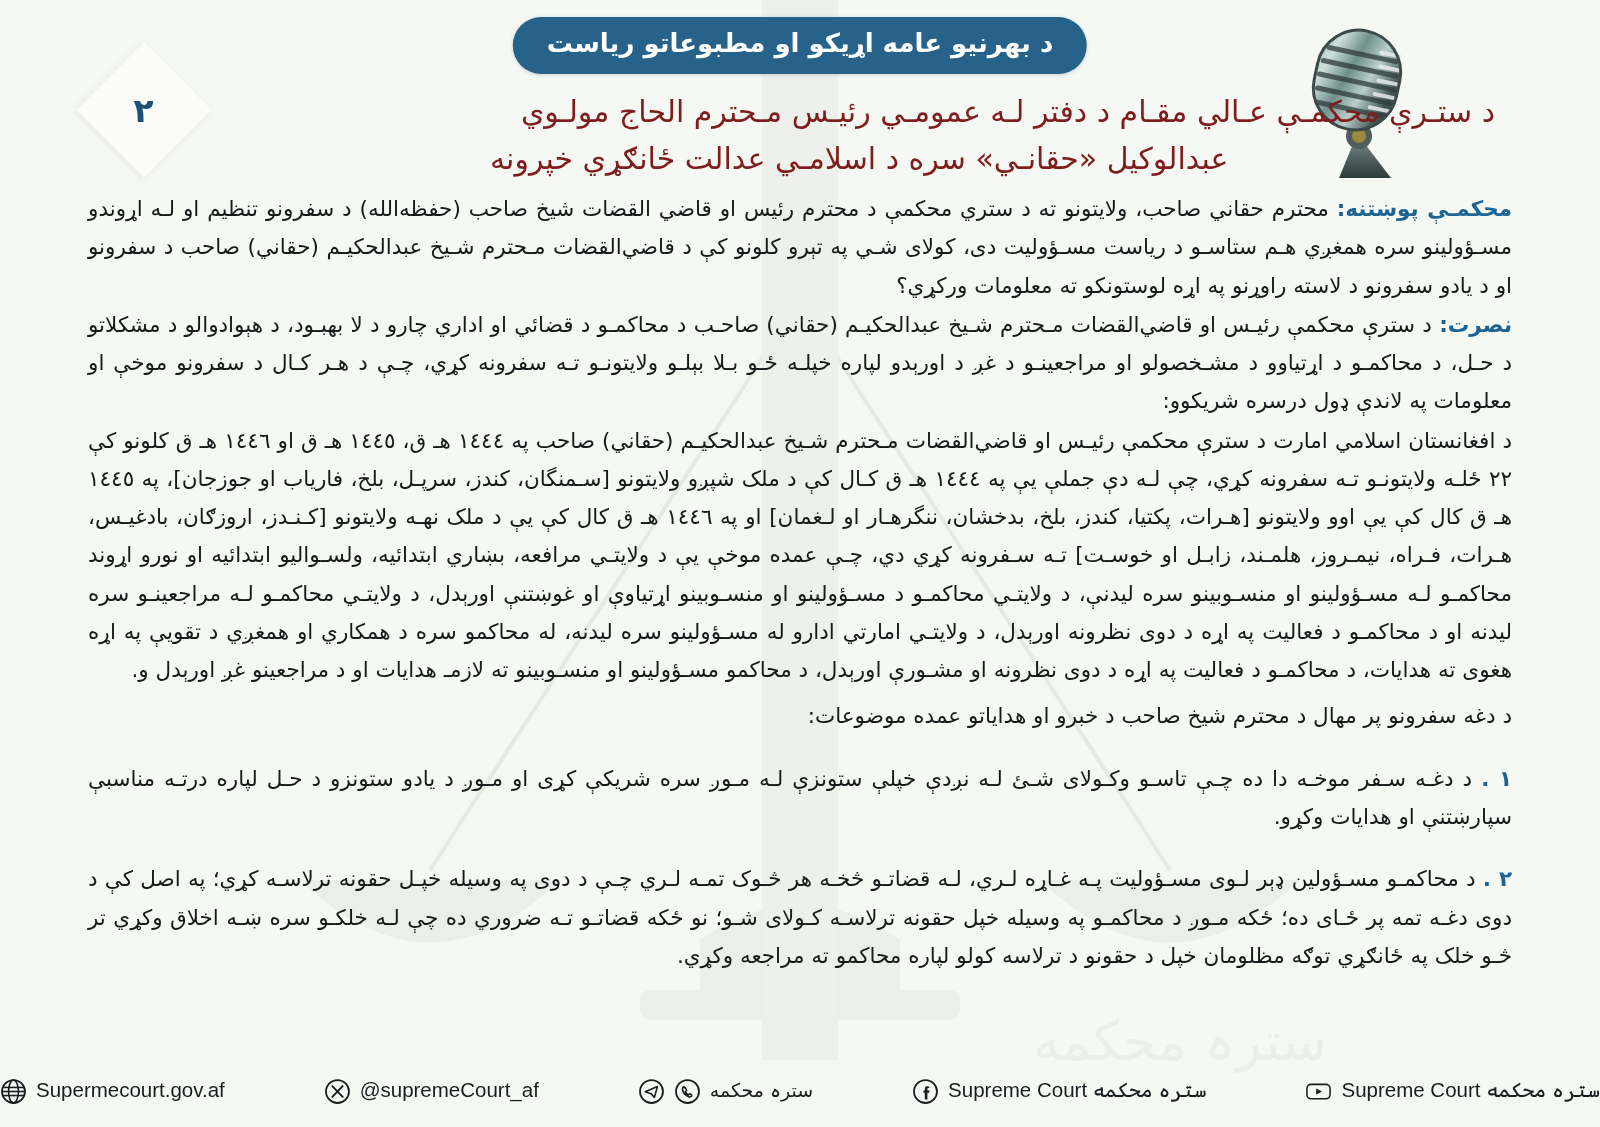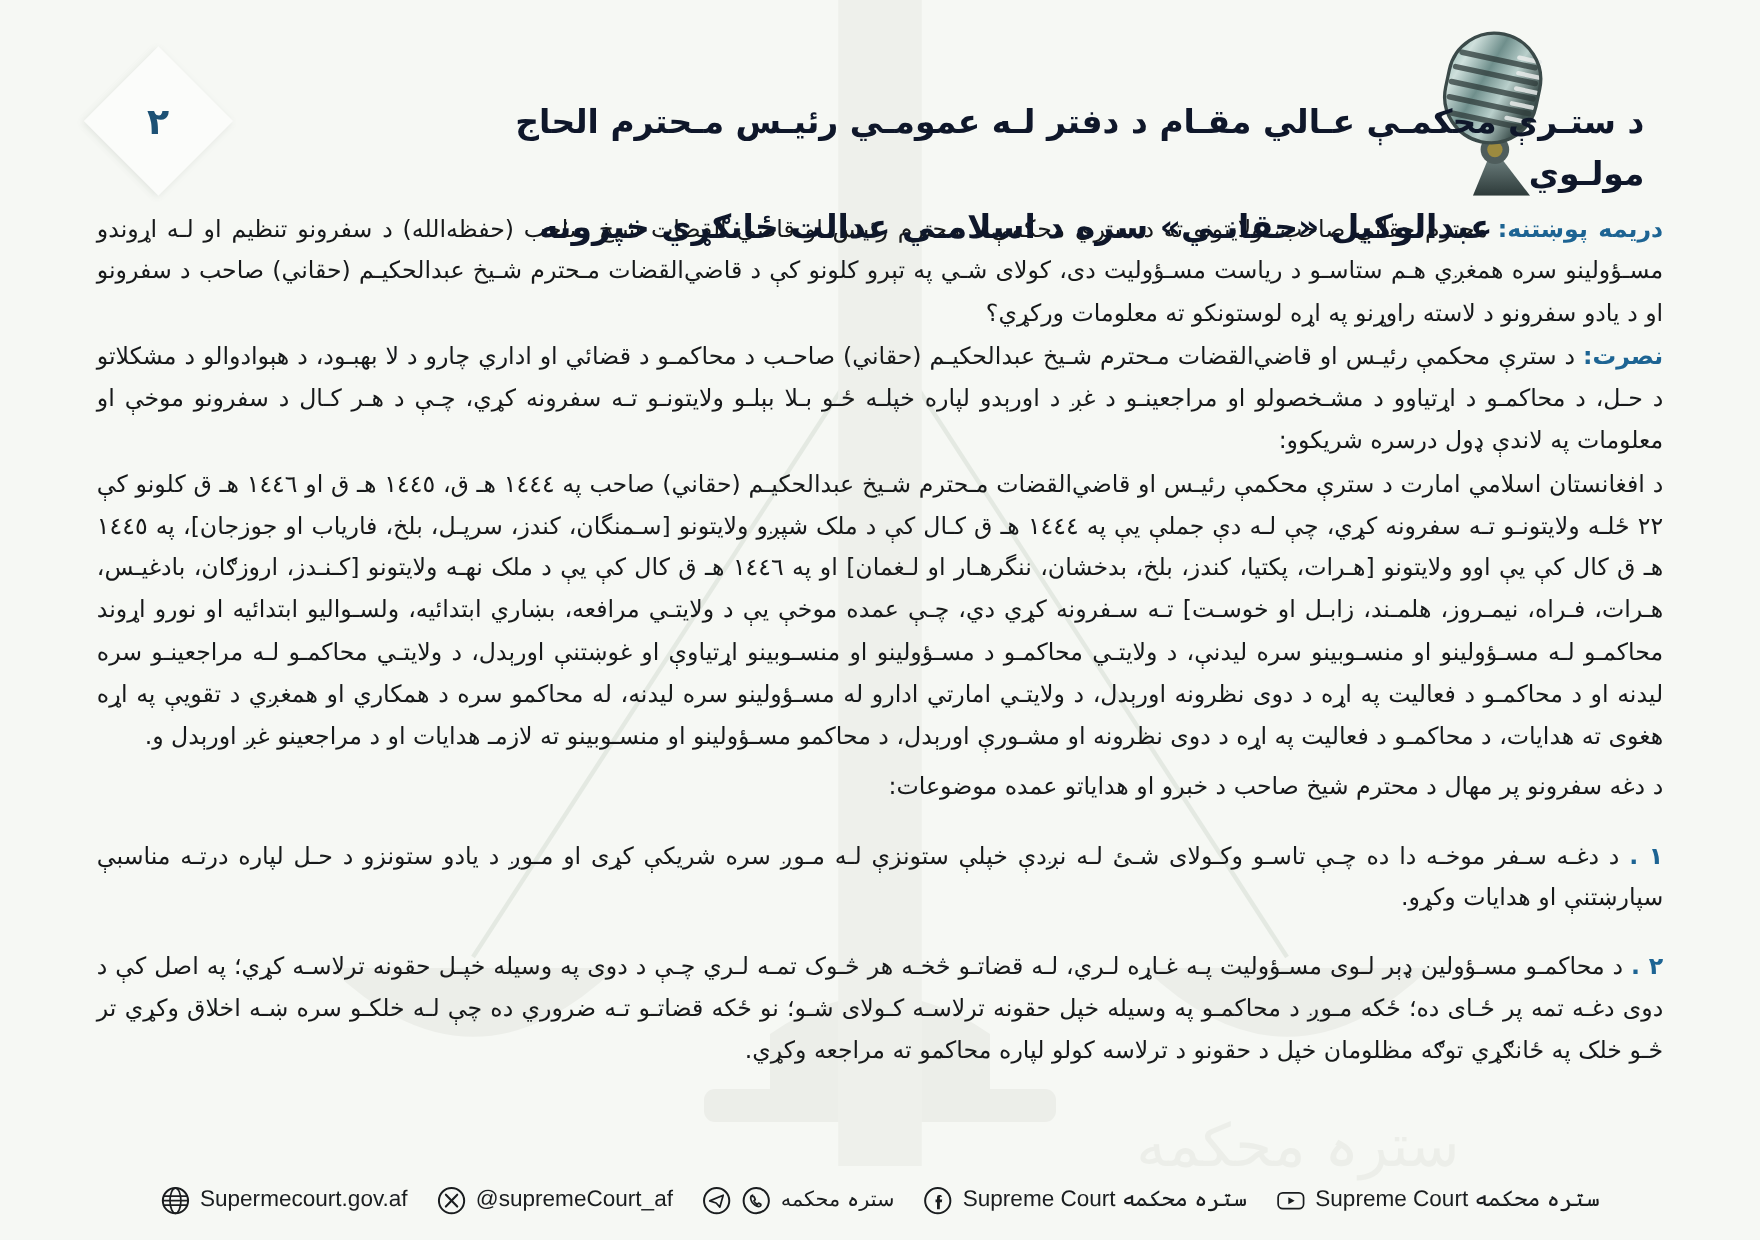--- a/index.html
+++ b/index.html
@@ -76,23 +76,23 @@
     z-index:3;
   }
 
   
   #title {
     position:absolute;
     right:105px; top:88px;
     width:1100px;
     text-align:right;
     z-index:3;
-    color:#0f172a;
+    color:#7f1d1d;
     font-size:30px;
-    font-weight:bold;
+    font-weight:normal;
     line-height:1.58;
     direction:rtl;
     font-family:"DejaVu Sans",sans-serif;
   }
   #title .ln { display:block; }
   #title .ln2 { text-align:left; padding-left:95px; }
 
   
   #body {
     position:absolute;
@@ -116,21 +116,21 @@
   .ar  { font-family:"DejaVu Sans",sans-serif; }
 
   
   #footer {
     position:absolute;
     left:0; bottom:22px;
     width:1600px;
     display:flex;
     flex-direction:row;
     align-items:center;
-    justify-content:center;
+    justify-content:space-between;
     gap:26px;
     z-index:5;
     direction:ltr;
   }
   .fitem {
     display:flex; flex-direction:row; align-items:center; gap:9px;
     color:#1a1d1f;
     font-size:20.5px;
     white-space:nowrap;
     font-family:"Liberation Sans",sans-serif;
@@ -160,20 +160,23 @@
     <g fill="#eef0eb">
       <rect x="762" y="0" width="76" height="1060"></rect>
     </g>
     <text x="1180" y="1060" font-size="54" fill="#eceee9" font-family="DejaVu Sans, sans-serif" text-anchor="middle">سترہ محکمه</text>
   </svg>
 
   <div id="page-number">
     <span>٢</span>
   </div>
 
+  <div id="org-badge">
+    <span>د بهرنيو عامه اړيکو او مطبوعاتو رياست</span>
+  </div>
 
   <svg id="microphone" viewBox="0 0 120 160" aria-hidden="true">
     <defs>
       <linearGradient id="mgrad" x1="0" y1="0" x2="1" y2="0.4">
         <stop offset="0%" stop-color="#8fb6ae"></stop>
         <stop offset="22%" stop-color="#cfe0dc"></stop>
         <stop offset="48%" stop-color="#6f8f8c"></stop>
         <stop offset="72%" stop-color="#b9cfcb"></stop>
         <stop offset="100%" stop-color="#415452"></stop>
       </linearGradient>
@@ -208,21 +211,21 @@
     </g>
   </svg>
 
   <div id="title">
     <span class="ln ln1">د ستـرې محكمـې عـالي مقـام د دفتر لـه عمومـي رئيـس مـحترم الحاج مولـوي</span>
     <span class="ln ln2">عبدالوكيل «حقانـي» سره د اسلامـي عدالت ځانګړي خپرونه</span>
   </div>
 
   <div id="body">
 
-    <p class="q"><span class="lbl">دريمه پوښتنه:</span><span> محترم حقاني صاحب، ولایتونو ته د ستري محكمې د محترم رئيس او قاضي القضات شیخ صاحب (حفظه‌الله) د سفرونو تنظيم او لـه اړوندو مسـؤولينو سره همغږي هـم ستاسـو د رياست مسـؤوليت دی، كولای شـي په تېرو كلونو كې د قاضي‌القضات مـحترم شـیخ عبدالحكيـم (حقاني) صاحب د سفرونو او د يادو سفرونو د لاسته راوړنو په اړه لوستونكو ته معلومات وركړي؟</span></p>
+    <p class="q"><span class="lbl">محكمـې پوښتنه:</span><span> محترم حقاني صاحب، ولایتونو ته د ستري محكمې د محترم رئيس او قاضي القضات شیخ صاحب (حفظه‌الله) د سفرونو تنظيم او لـه اړوندو مسـؤولينو سره همغږي هـم ستاسـو د رياست مسـؤوليت دی، كولای شـي په تېرو كلونو كې د قاضي‌القضات مـحترم شـیخ عبدالحكيـم (حقاني) صاحب د سفرونو او د يادو سفرونو د لاسته راوړنو په اړه لوستونكو ته معلومات وركړي؟</span></p>
 
     <p class="q"><span class="lbl">نصرت:</span><span> د سترې محكمې رئيـس او قاضي‌القضات مـحترم شـيخ عبدالحكيـم (حقاني) صاحـب د محاكمـو د قضائي او اداري چارو د لا بهبـود، د هېوادوالو د مشكلاتو د حـل، د محاكمـو د اړتياوو د مشـخصولو او مراجعينـو د غږ د اورېدو لپاره خپلـه ځـو بـلا بېلـو ولايتونـو تـه سفرونه كړي، چـې د هـر كـال د سفرونو موخې او معلومات په لاندې ډول درسره شريكوو:</span></p>
 
     <p>د افغانستان اسلامي امارت د سترې محكمې رئيـس او قاضي‌القضات مـحترم شـيخ عبدالحكيـم (حقاني) صاحب په ١٤٤٤ هـ ق، ١٤٤٥ هـ ق او ١٤٤٦ هـ ق كلونو كې ٢٢ ځلـه ولايتونـو تـه سفرونه كړي، چې لـه دې جملې يې په ١٤٤٤ هـ ق كـال كې د ملک شپږو ولايتونو [سـمنگان، كندز، سرپـل، بلخ، فارياب او جوزجان]، په ١٤٤٥ هـ ق كال كې يې اوو ولايتونو [هـرات، پكتيا، كندز، بلخ، بدخشان، ننگرهـار او لـغمان] او په ١٤٤٦ هـ ق كال كې يې د ملک نهـه ولايتونو [كـنـدز، اروزګان، بادغيـس، هـرات، فـراه، نيمـروز، هلمـند، زابـل او خوسـت] تـه سـفرونه كړي دي، چـې عمده موخې يې د ولايتـي مرافعه، بښاري ابتدائيه، ولسـواليو ابتدائيه او نورو اړوند محاكمـو لـه مسـؤولينو او منسـوبينو سره ليدنې، د ولايتـي محاكمـو د مسـؤولينو او منسـوبينو اړتياوې او غوښتنې اورېدل، د ولايتـي محاكمـو لـه مراجعينـو سره ليدنه او د محاكمـو د فعاليت په اړه د دوی نظرونه اورېدل، د ولايتـي امارتي ادارو له مسـؤولينو سره ليدنه، له محاكمو سره د همكاري او همغږي د تقويې په اړه هغوی ته هدايات، د محاكمـو د فعاليت په اړه د دوی نظرونه او مشـورې اورېدل، د محاكمو مسـؤولينو او منسـوبينو ته لازمـ هدايات او د مراجعينو غږ اورېدل و.</p>
 
     <p class="lead">د دغه سفرونو پر مهال د محترم شیخ صاحب د خبرو او هدایاتو عمده موضوعات:</p>
 
     <p class="listitem"><span class="num">١ .</span>
       <span>د دغـه سـفر موخـه دا ده چـې تاسـو وكـولای شـئ لـه نږدې خپلې ستونزې لـه مـوږ سره شريكې كړی او مـوږ د يادو ستونزو د حـل لپاره درتـه مناسبې سپارښتنې او هدایات وكړو.</span></p>
 

